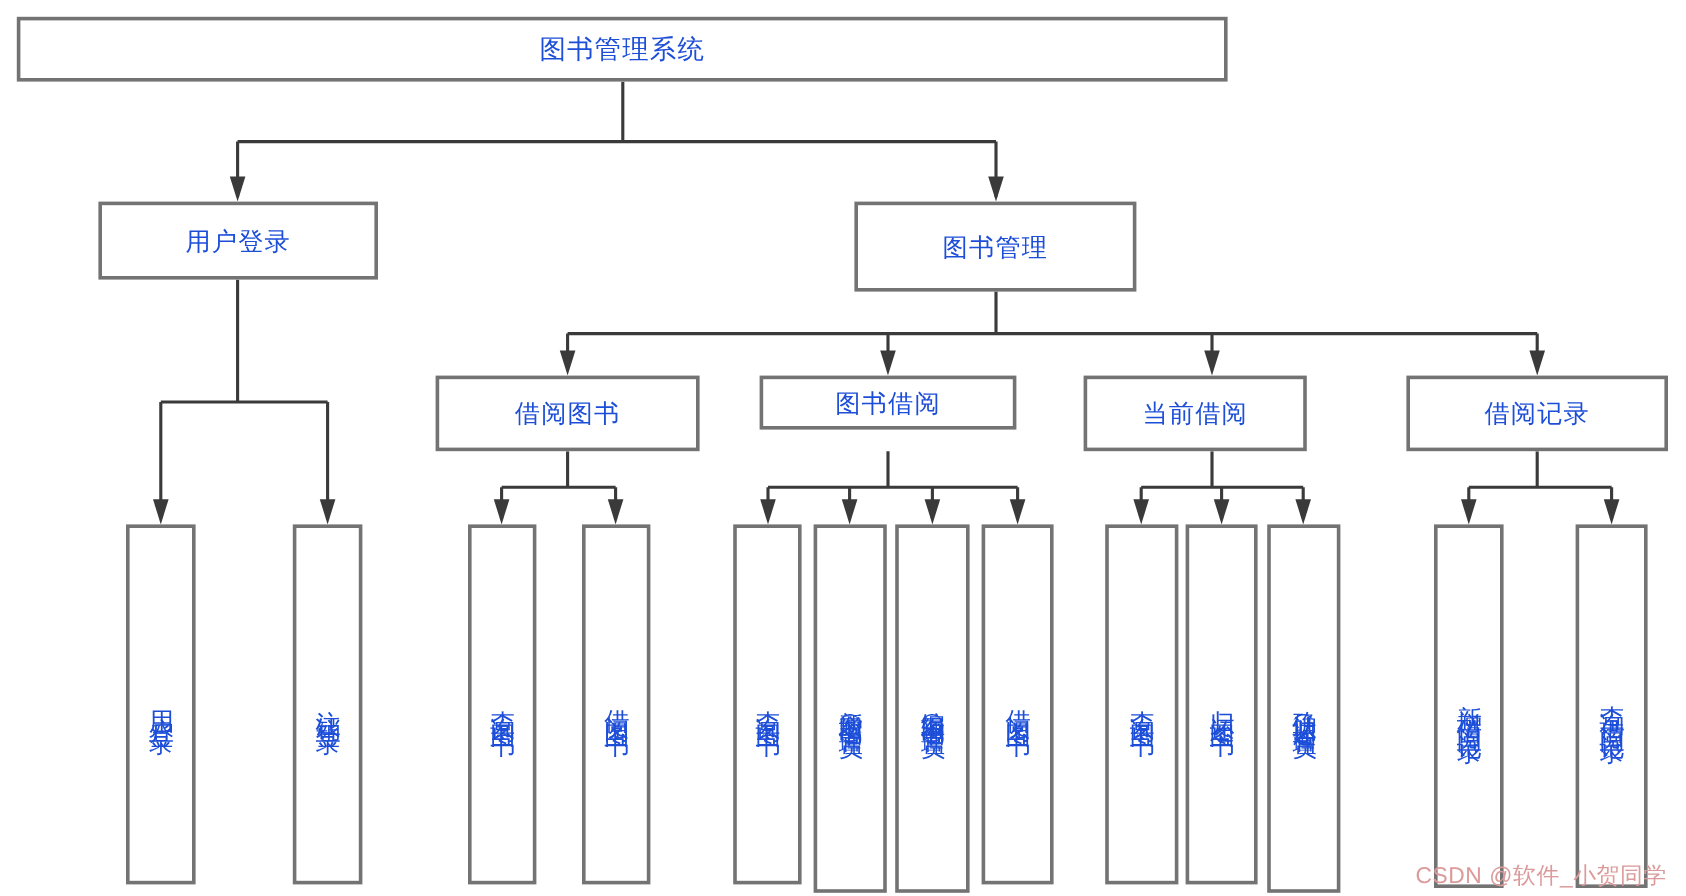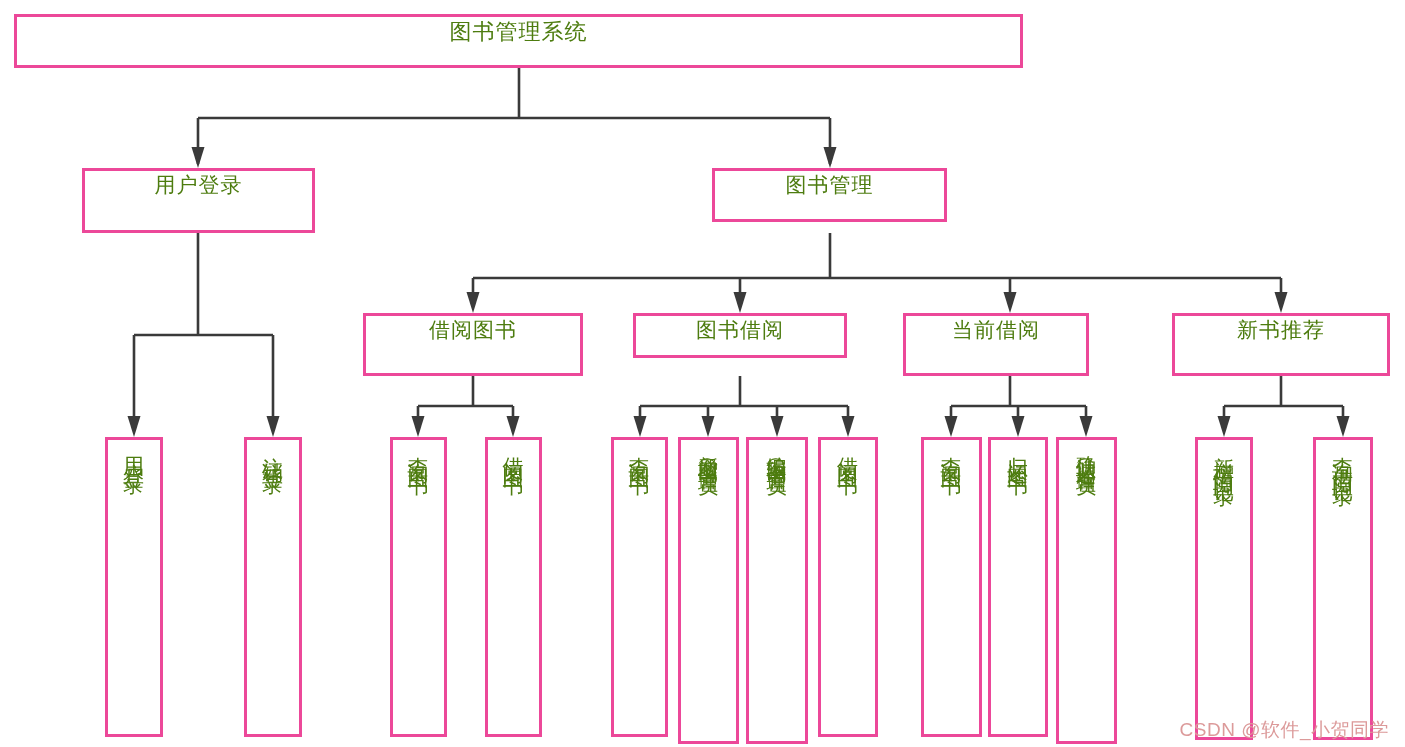--- a/index.html
+++ b/index.html
@@ -8,23 +8,24 @@
     width:1405px;height:747px;
     background:#ffffff;
     font-family:"Liberation Sans","DejaVu Sans",sans-serif;
     overflow:hidden;
   }
   svg.wires{position:absolute;left:0;top:0;width:1405px;height:747px;}
   .box{
     position:absolute;
     box-sizing:border-box;
     background:#ffffff;
-    border:3px solid #ec4899;
-    color:#4d7c0f;
+    border:3px solid #737373;
+    color:#1d4ed8;
     display:flex;
+    align-items:center;
     justify-content:center;
     font-size:21px;
     letter-spacing:1px;
     white-space:nowrap;
   }
   .box.root{font-size:22px;}
   .vbox span{
     writing-mode:vertical-rl;
     text-orientation:mixed;
     letter-spacing:6px;
@@ -74,35 +75,35 @@
       <polygon points="1336.5,416 1349.5,416 1343,437" fill="#3a3a3a"></polygon>
     </svg>
 
   <div class="box root" style="left:14px;top:14px;width:1009px;height:54px;">
     <span>图书管理系统</span>
   </div>
 
   <div class="box" style="left:82px;top:168px;width:233px;height:65px;">
     <span>用户登录</span>
   </div>
-  <div class="box" style="left:712px;top:168px;width:235px;height:54px;">
+  <div class="box" style="left:712px;top:168px;width:235px;height:75px;">
     <span>图书管理</span>
   </div>
 
   <div class="box" style="left:363px;top:313px;width:220px;height:63px;">
     <span>借阅图书</span>
   </div>
   <div class="box" style="left:633px;top:313px;width:214px;height:45px;">
     <span>图书借阅</span>
   </div>
   <div class="box" style="left:903px;top:313px;width:186px;height:63px;">
     <span>当前借阅</span>
   </div>
   <div class="box" style="left:1172px;top:313px;width:218px;height:63px;">
-    <span>新书推荐</span>
+    <span>借阅记录</span>
   </div>
 
   <div class="box vbox" style="left:105px;top:437px;width:58px;height:300px;">
     <span>用户登录</span>
   </div>
   <div class="box vbox" style="left:244px;top:437px;width:58px;height:300px;">
     <span>注销登录</span>
   </div>
 
   <div class="box vbox" style="left:390px;top:437px;width:57px;height:300px;">

